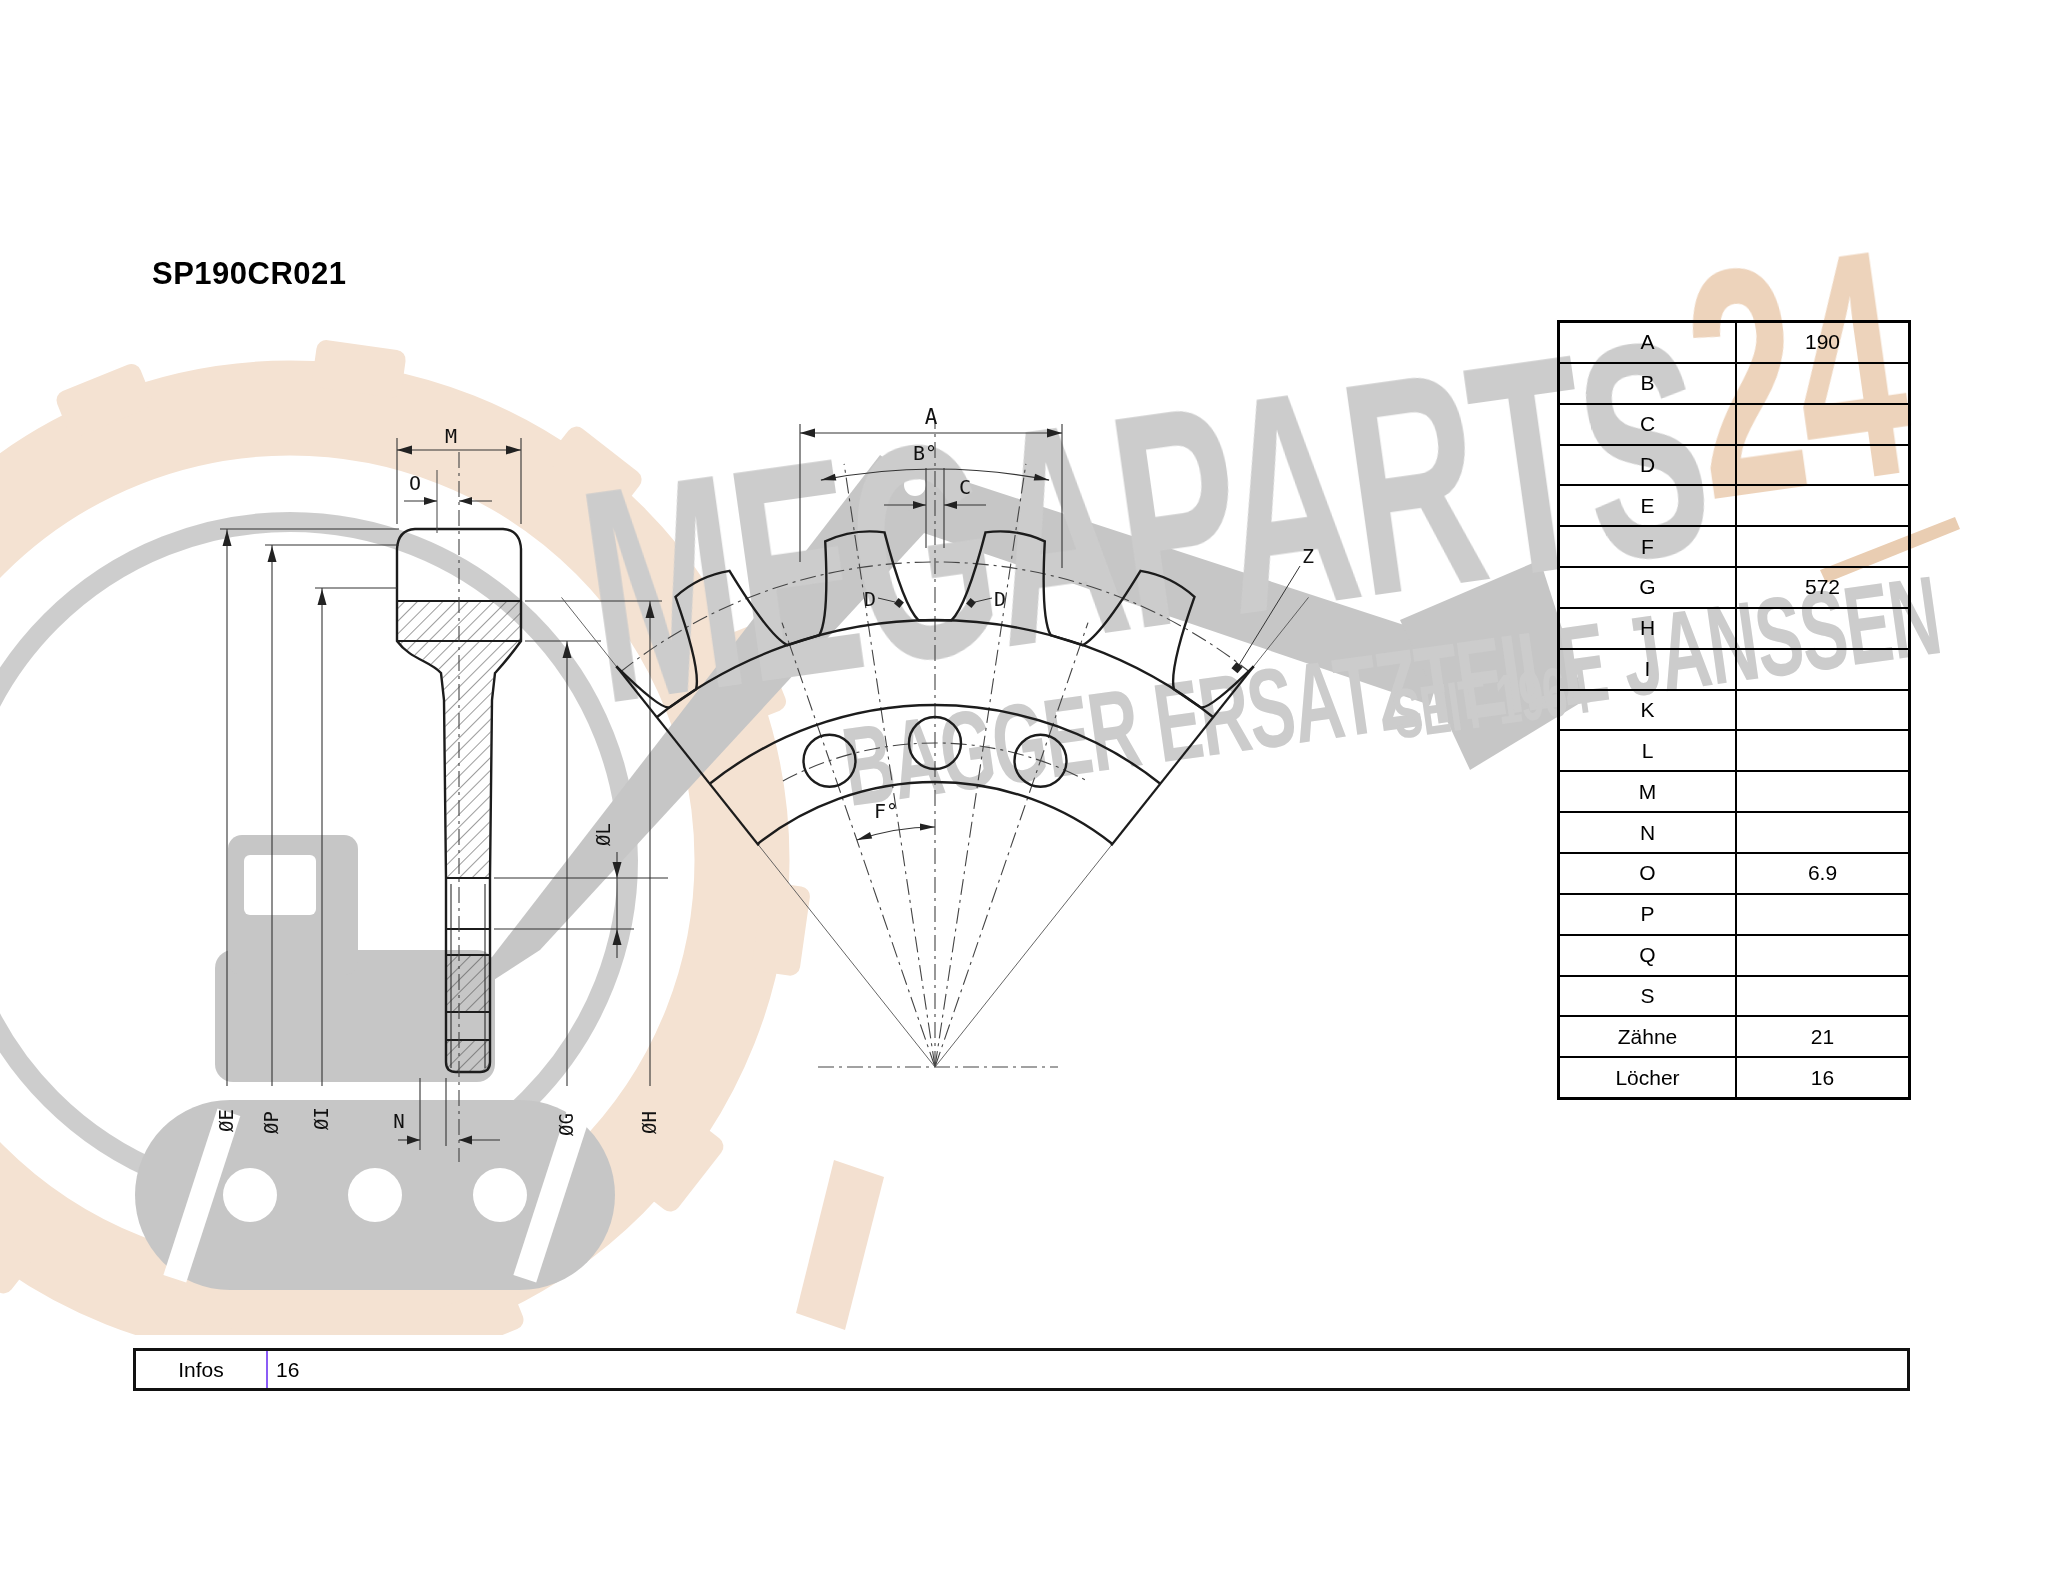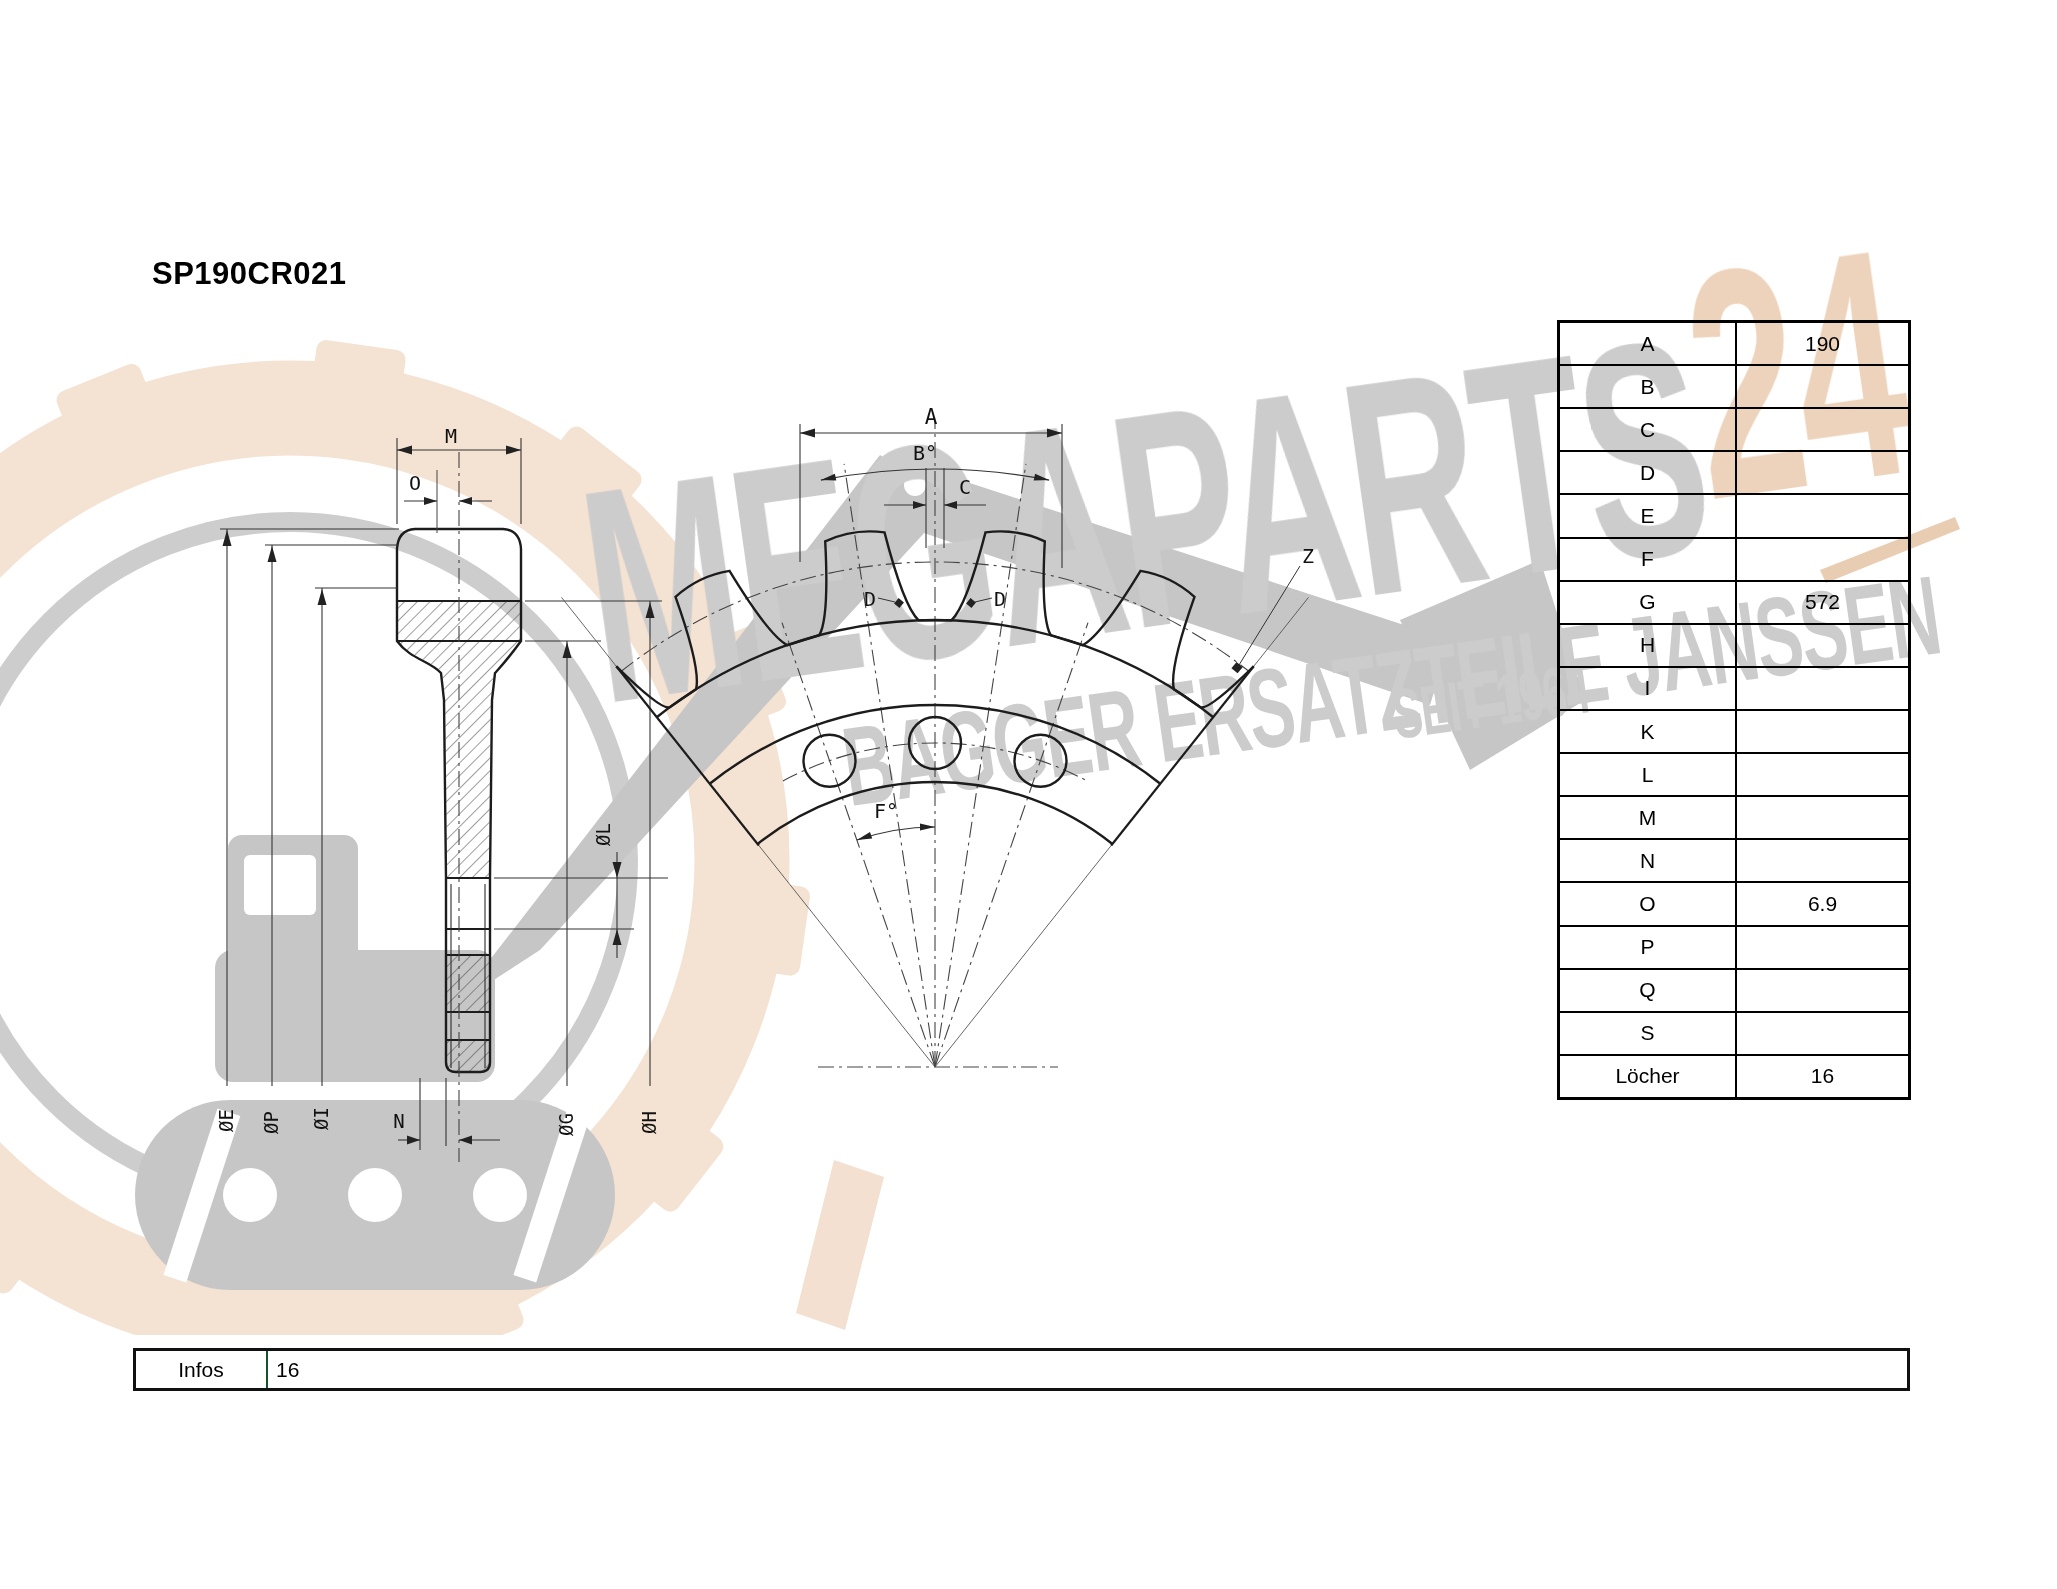--- a/index.html
+++ b/index.html
@@ -37,21 +37,21 @@
   .trow{flex:1;display:flex;border-top:2px solid #000;min-height:0;}
   .trow:first-child{border-top:none;}
   .tcell{display:flex;align-items:center;justify-content:center;}
   .tlabel{width:175px;border-right:2px solid #000;}
   .tvalue{flex:1;border-radius:6px;}
   
   .info-bar{
     position:absolute;left:133px;top:1348px;width:1777px;height:43px;z-index:4;
     border:3px solid #111;box-sizing:border-box;display:flex;font-size:21px;background:transparent;
   }
-  .info-label{width:130px;border-right:2px solid #14532d;display:flex;align-items:center;justify-content:center;text-align:right;}
+  .info-label{width:130px;border-right:2px solid #8b5cf6;display:flex;align-items:center;justify-content:center;text-align:right;}
   .info-value{flex:1;display:flex;align-items:center;padding-left:8px;}
 </style>
 </head>
 <body>
 
 <div class="page">
 
   <div class="wm">
     <svg width="2057" height="1335" viewBox="0 0 2057 1335">
 
@@ -330,20 +330,24 @@
       </div>
       <div class="trow">
         <div class="tcell tlabel">Q</div>
         <div class="tcell tvalue"></div>
       </div>
       <div class="trow">
         <div class="tcell tlabel">S</div>
         <div class="tcell tvalue"></div>
       </div>
       <div class="trow">
+        <div class="tcell tlabel">Zähne</div>
+        <div class="tcell tvalue">21</div>
+      </div>
+      <div class="trow">
         <div class="tcell tlabel">Löcher</div>
         <div class="tcell tvalue">16</div>
       </div>
     </div>
 
   <div class="info-bar">
     <div class="info-label">Infos</div>
     <div class="info-value">16</div>
   </div>
 

